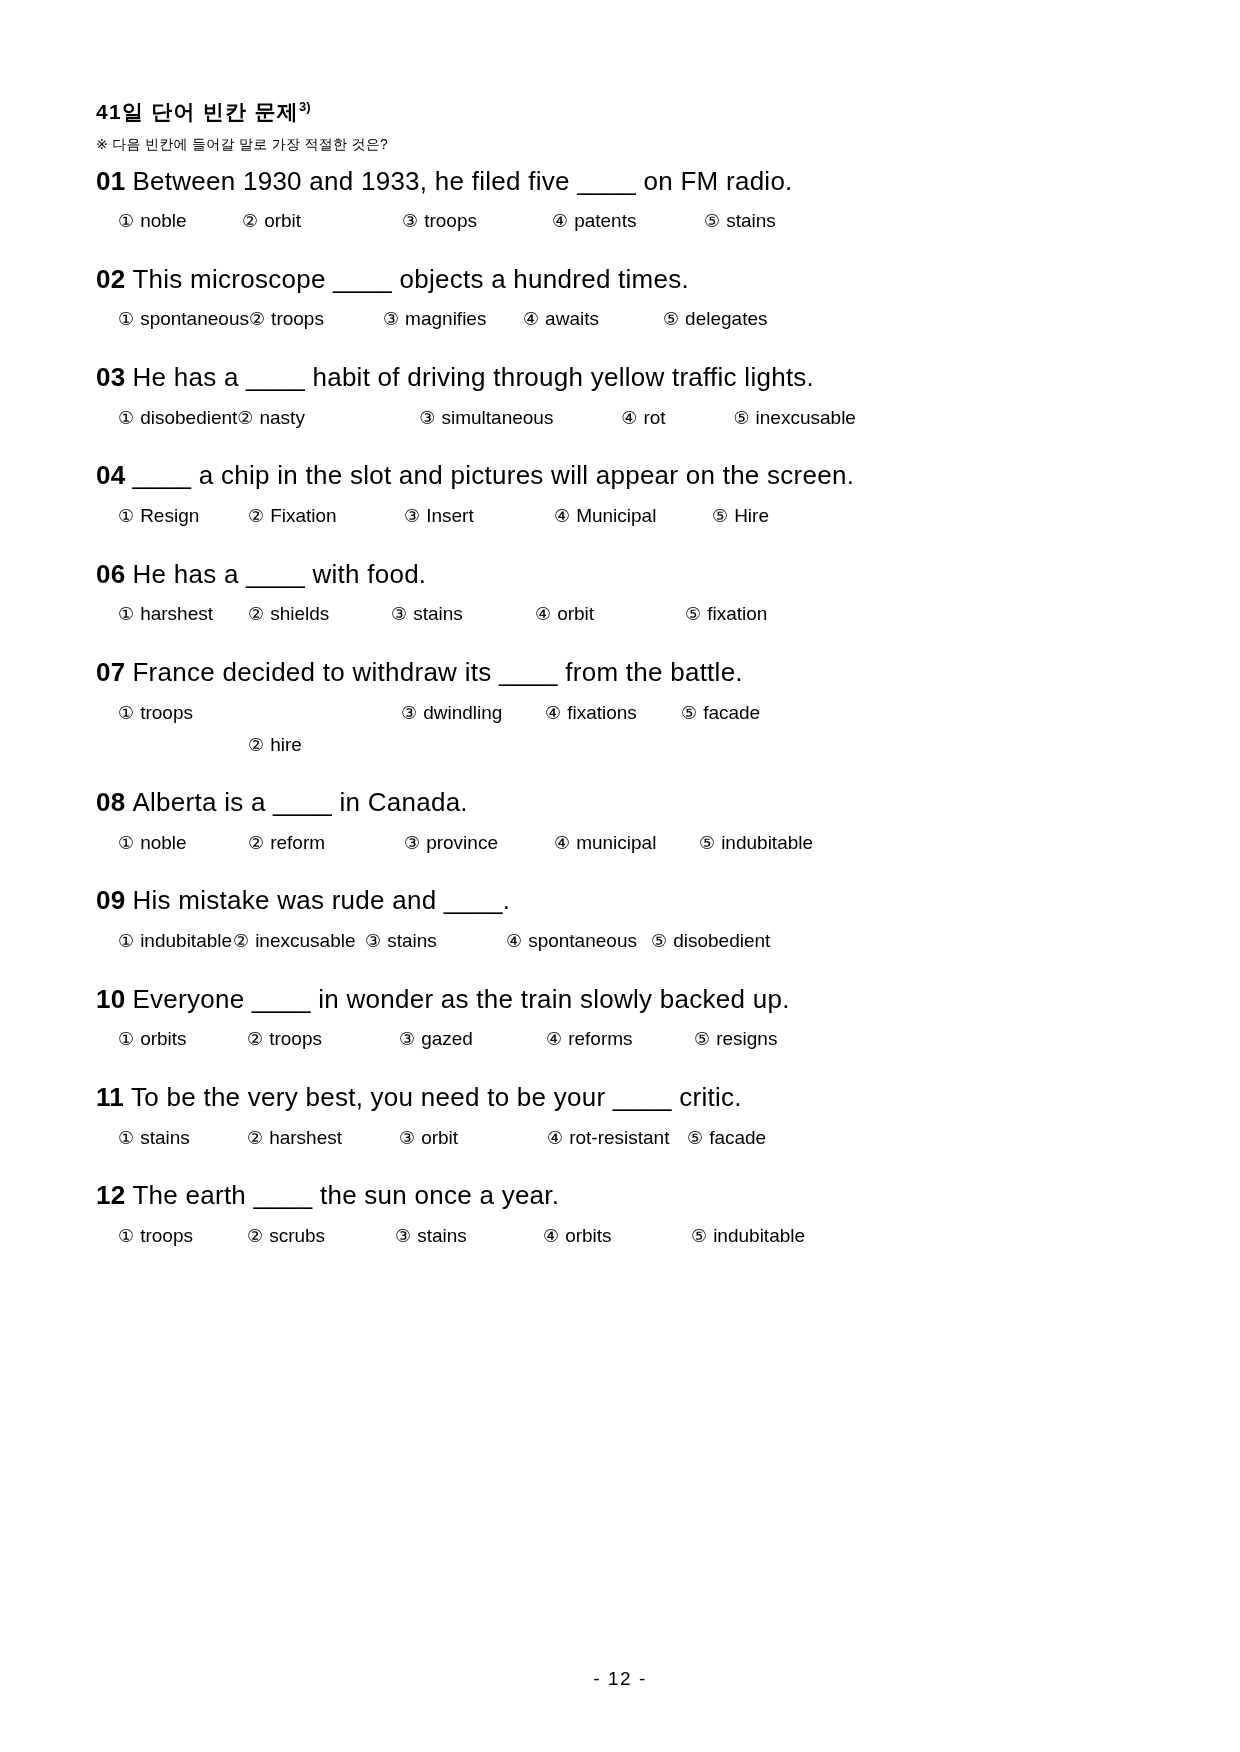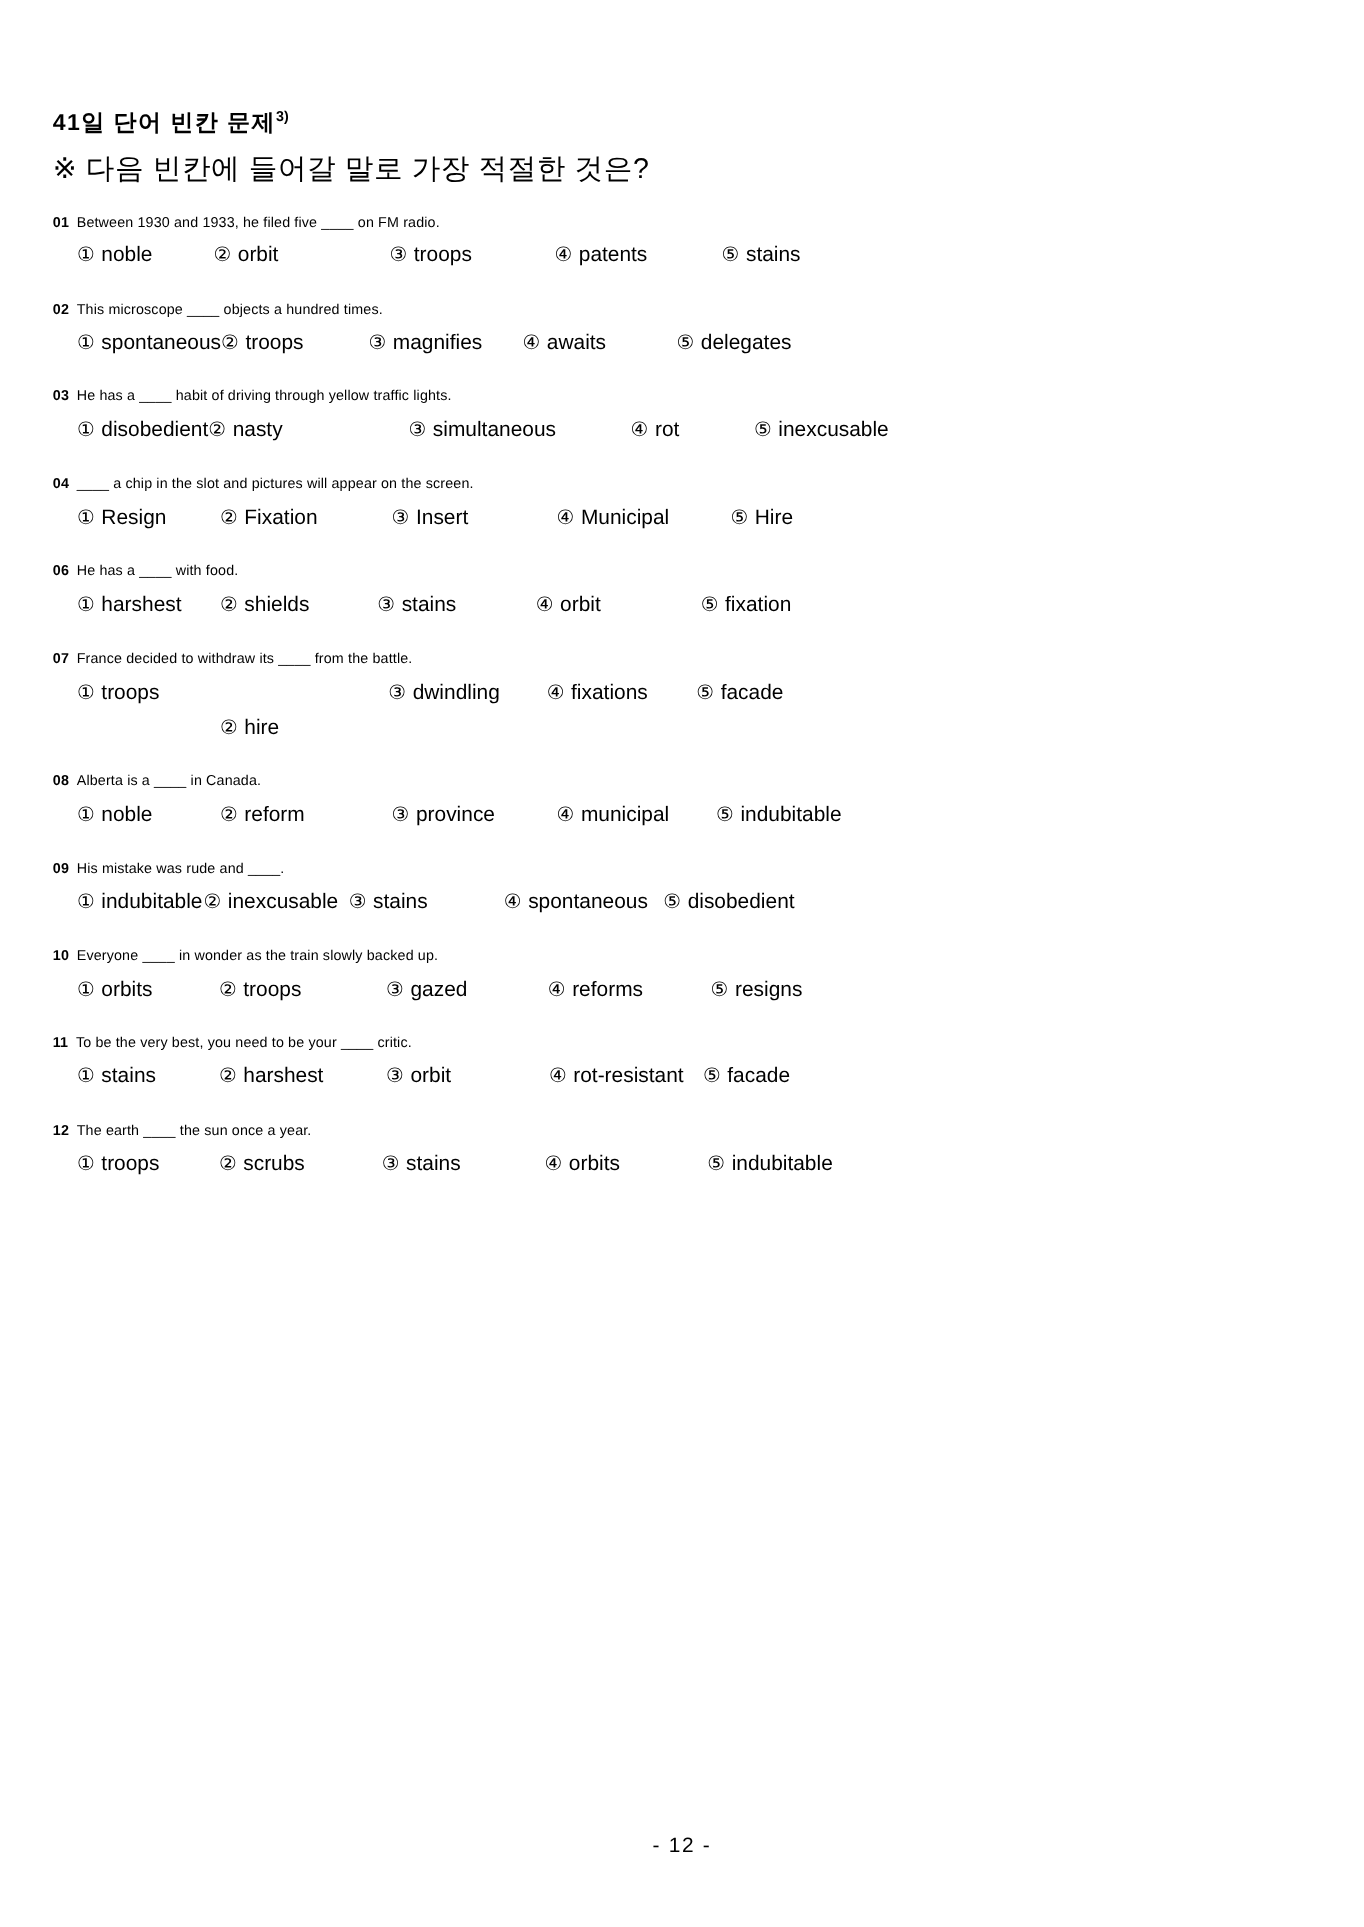--- a/index.html
+++ b/index.html
@@ -13,46 +13,46 @@
     height: 1752px;
     font-family: "Liberation Sans", "DejaVu Sans", sans-serif;
     color: #000000;
     -webkit-font-smoothing: antialiased;
   }
   .page {
     position: relative;
     box-sizing: border-box;
     width: 1240px;
     height: 1752px;
-    padding: 96px 112px 0 48px;
+    padding: 96px 112px 0 96px;
   }
   .doc-title {
     font-size: 21px;
     font-weight: bold;
     letter-spacing: 0.06em;
     margin: 0 0 6px 0;
     line-height: 1.5;
   }
   .doc-title .footnote {
     font-size: 13px;
     font-weight: bold;
     vertical-align: super;
     letter-spacing: 0;
   }
   .direction {
-    font-size: 26px;
+    font-size: 14px;
     letter-spacing: 0.02em;
-    margin: 0 0 20px 0;
+    margin: 0 0 8px 0;
     line-height: 1.5;
   }
   .q-block {
     margin-bottom: 26px;
   }
   .q-stem {
-    font-size: 13px;
+    font-size: 26px;
     line-height: 1.45;
     margin: 0 0 8px 0;
     white-space: nowrap;
     letter-spacing: 0.01em;
   }
   .q-num {
     font-weight: bold;
     margin-right: 7px;
   }
   .q-text {

